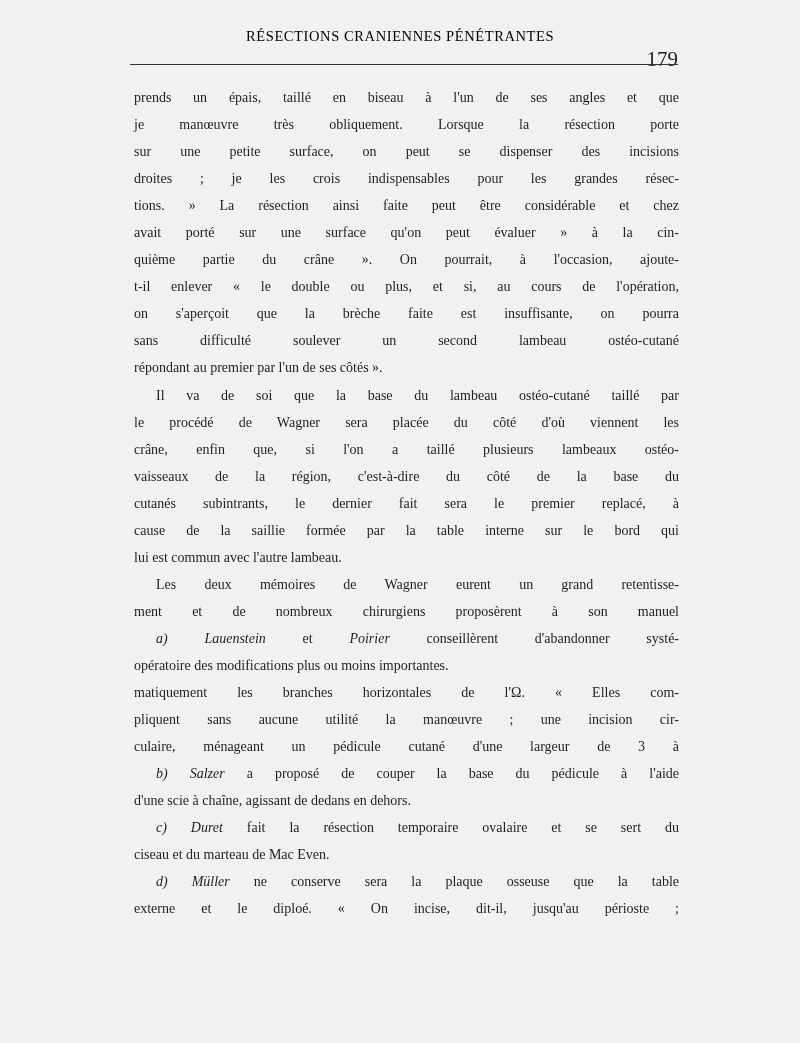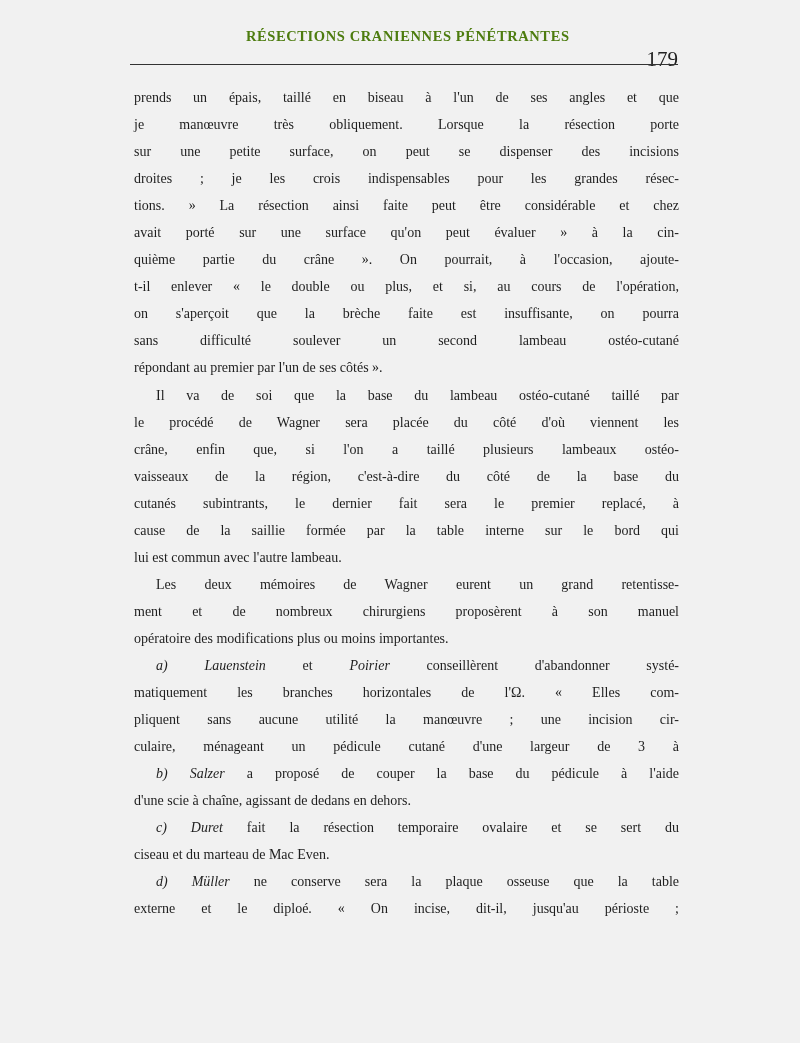--- a/index.html
+++ b/index.html
@@ -30,22 +30,21 @@
       height: 30px;
     }
     .running-title {
       position: absolute;
       left: 116px;
       top: 6px;
       font-size: 14.5px;
       letter-spacing: 0.6px;
       font-variant: small-caps;
       text-transform: uppercase;
-      color: #4d7c0f;
-      font-weight: bold;
+      color: #000000;
     }
     .page-number {
       position: absolute;
       right: 2px;
       top: 3px;
       font-size: 21px;
       color: #222;
       margin-top: 22px;
     }
     .head-rule {
@@ -109,23 +108,23 @@
     <span class="line indent">Il va de soi que la base du lambeau ostéo-cutané taillé par</span>
     <span class="line">le procédé de Wagner sera placée du côté d'où viennent les</span>
     <span class="line">crâne, enfin que, si l'on a taillé plusieurs lambeaux ostéo-</span>
     <span class="line">vaisseaux de la région, c'est-à-dire du côté de la base du</span>
     <span class="line">cutanés subintrants, le dernier fait sera le premier replacé, à</span>
     <span class="line">cause de la saillie formée par la table interne sur le bord qui</span>
     <span class="line last">lui est commun avec l'autre lambeau.</span>
 
     <span class="line indent">Les deux mémoires de Wagner eurent un grand retentisse-</span>
     <span class="line">ment et de nombreux chirurgiens proposèrent à son manuel</span>
+    <span class="line indent"><span class="it">a) </span><span class="it">Lauenstein</span><span> et </span><span class="it">Poirier</span><span> conseillèrent d'abandonner systé-</span></span>
+
     <span class="line last">opératoire des modifications plus ou moins importantes.</span>
-
-    <span class="line indent"><span class="it">a) </span><span class="it">Lauenstein</span><span> et </span><span class="it">Poirier</span><span> conseillèrent d'abandonner systé-</span></span>
     <span class="line">matiquement les branches horizontales de l'Ω. « Elles com-</span>
     <span class="line">pliquent sans aucune utilité la manœuvre ; une incision cir-</span>
     <span class="line">culaire, ménageant un pédicule cutané d'une largeur de 3 à</span>
 
     <span class="line indent"><span class="it">b) </span><span class="it">Salzer</span><span> a proposé de couper la base du pédicule à l'aide</span></span>
     <span class="line last">d'une scie à chaîne, agissant de dedans en dehors.</span>
 
     <span class="line indent"><span class="it">c) </span><span class="it">Duret</span><span> fait la résection temporaire ovalaire et se sert du</span></span>
     <span class="line last">ciseau et du marteau de Mac Even.</span>
 

